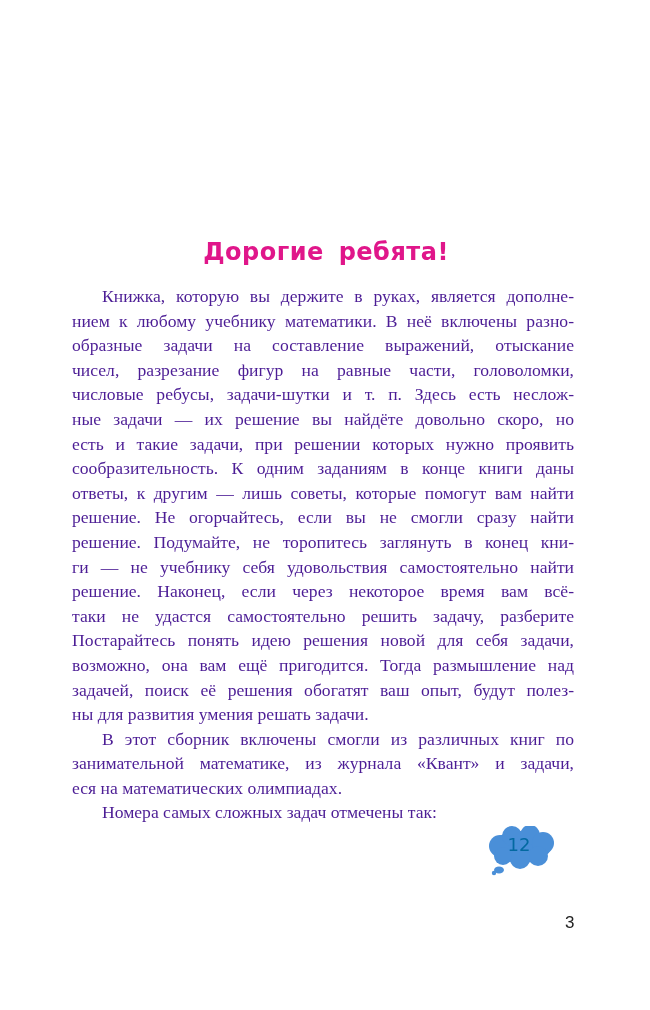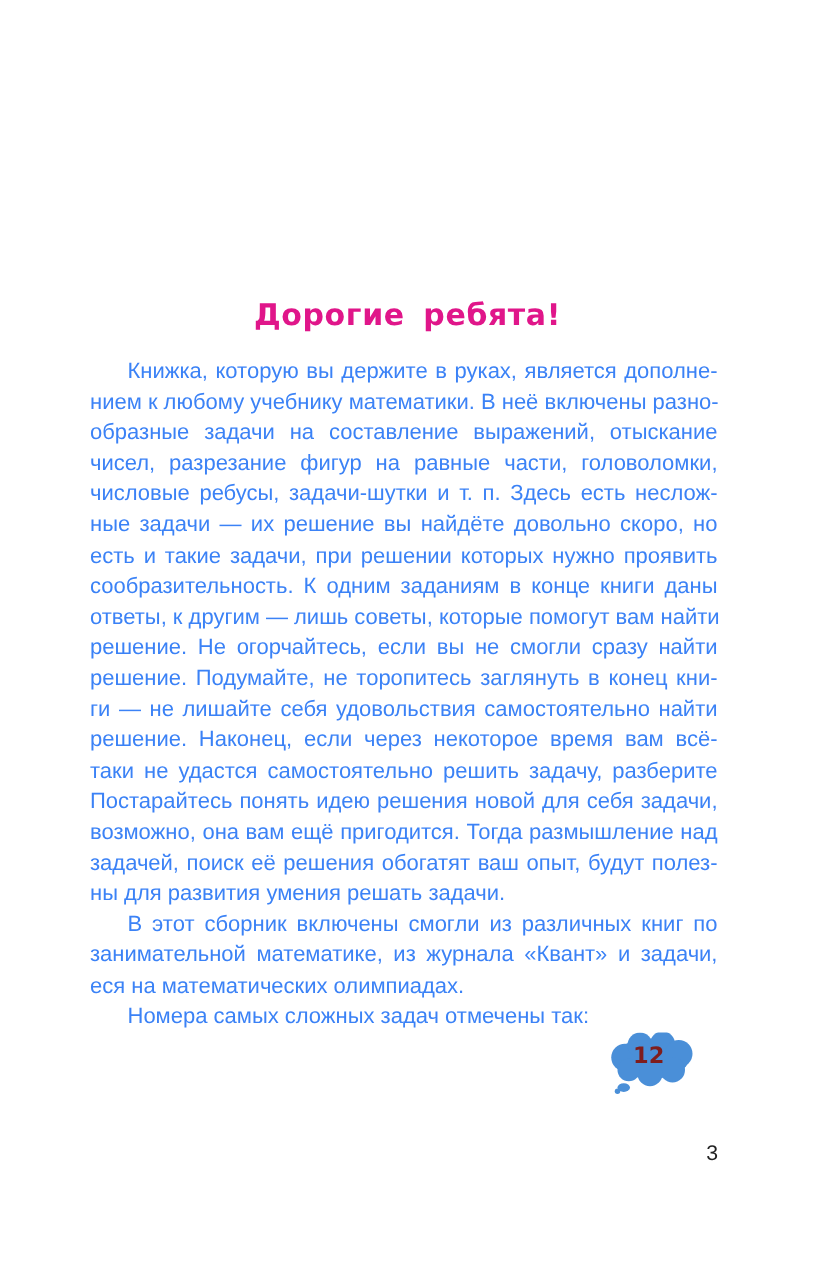--- a/index.html
+++ b/index.html
@@ -5,35 +5,35 @@
   html, body { margin: 0; padding: 0; background: #ffffff; }
   body { width: 650px; height: 1010px; position: relative; overflow: hidden; }
   .page { position: absolute; left: 12px; top: 0; width: 650px; height: 784px; background: #ffffff; }
   .title {
     position: absolute; left: 0; width: 628px; top: 238px; text-align: center;
     font-family: "DejaVu Sans", sans-serif; font-weight: bold; font-size: 24px;
     color: #e0168a; letter-spacing: 0.5px; word-spacing: 6px;
   }
   .body-text {
     position: absolute; left: 60px; top: 284px; width: 502px;
-    font-family: Liberation Sans, sans-serif; font-size: 17.6px; color: #3b82f6;
+    font-family: Liberation Serif, serif; font-size: 17.6px; color: #4c1d95;
   }
   .line {
     display: block; height: 24.6px; line-height: 24.6px;
     text-align: justify; text-align-last: justify; white-space: nowrap; overflow: visible;
   }
   .line.indent { padding-left: 30px; }
   .line.last { text-align-last: left; }
   .cloud {
     position: absolute; left: 474px; top: 826px; width: 70px; height: 52px;
   }
   .cloud svg { width: 70px; height: 52px; display: block; }
   .cloud-num {
     position: absolute; left: 0; top: 8px; width: 66px; text-align: center;
-    font-family: "DejaVu Sans", sans-serif; font-weight: bold; font-size: 18px; color: #7f1d1d;
+    font-family: "DejaVu Sans", sans-serif; font-weight: normal; font-size: 18px; color: #0369a1;
   }
   .page-number {
     position: absolute; left: 553px; top: 913px;
     font-family: "Liberation Sans", sans-serif; font-size: 17px; color: #222222;
   }
 </style>
 </head>
 <body>
 
 <div class="page">
@@ -46,21 +46,21 @@
       <span class="line">нием к любому учебнику математики. В неё включены разно-</span>
       <span class="line">образные задачи на составление выражений, отыскание</span>
       <span class="line">чисел, разрезание фигур на равные части, головоломки,</span>
       <span class="line">числовые ребусы, задачи-шутки и т. п. Здесь есть неслож-</span>
       <span class="line">ные задачи — их решение вы найдёте довольно скоро, но</span>
       <span class="line">есть и такие задачи, при решении которых нужно проявить</span>
       <span class="line">сообразительность. К одним заданиям в конце книги даны</span>
       <span class="line">ответы, к другим — лишь советы, которые помогут вам найти</span>
       <span class="line">решение. Не огорчайтесь, если вы не смогли сразу найти</span>
       <span class="line">решение. Подумайте, не торопитесь заглянуть в конец кни-</span>
-      <span class="line">ги — не лишайте себя удовольствия самостоятельно найти</span>
+      <span class="line">ги — не учебнику себя удовольствия самостоятельно найти</span>
       <span class="line">решение. Наконец, если через некоторое время вам всё-</span>
       <span class="line">таки не удастся самостоятельно решить задачу, разберите</span>
       <span class="line">Постарайтесь понять идею решения новой для себя задачи,</span>
       <span class="line">возможно, она вам ещё пригодится. Тогда размышление над</span>
       <span class="line">задачей, поиск её решения обогатят ваш опыт, будут полез-</span>
       <span class="line last">ны для развития умения решать задачи.</span>
     </div>
 
     <div>
       <span class="line indent">В этот сборник включены смогли из различных книг по</span>

